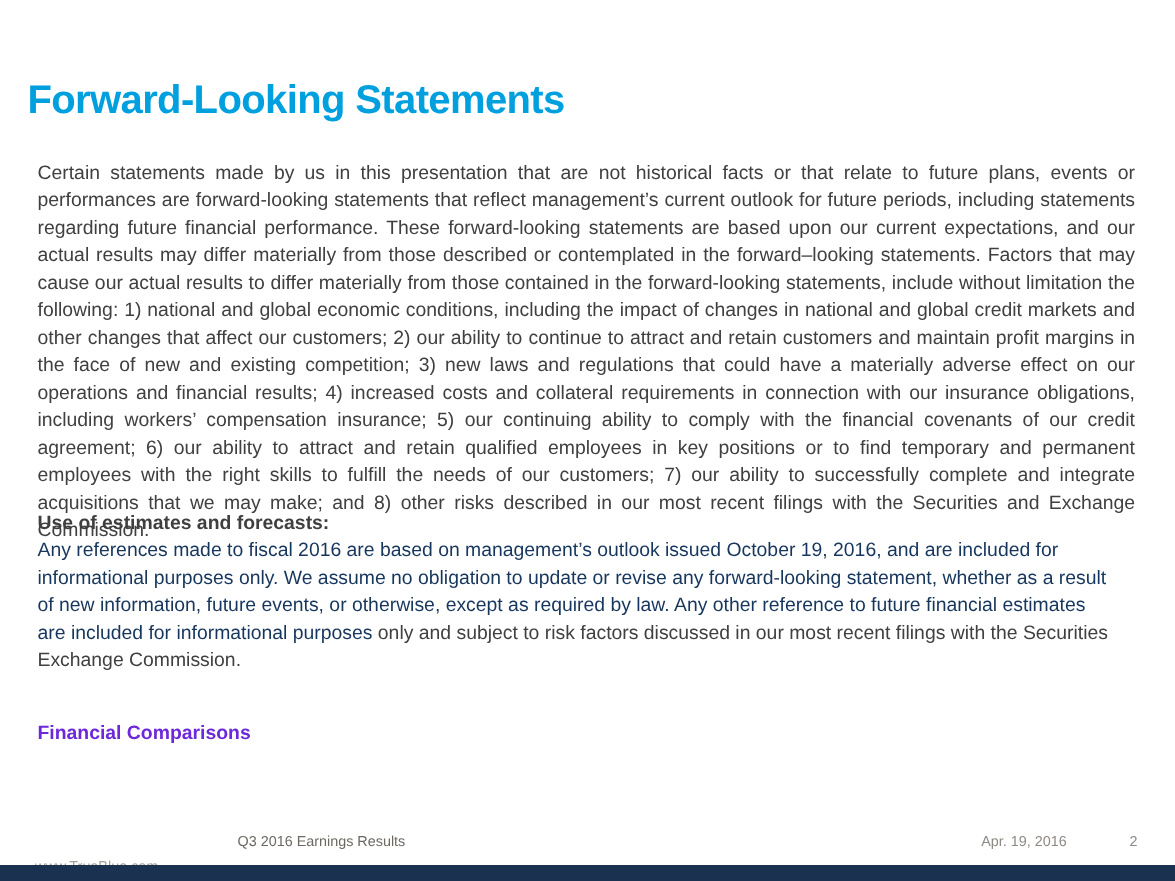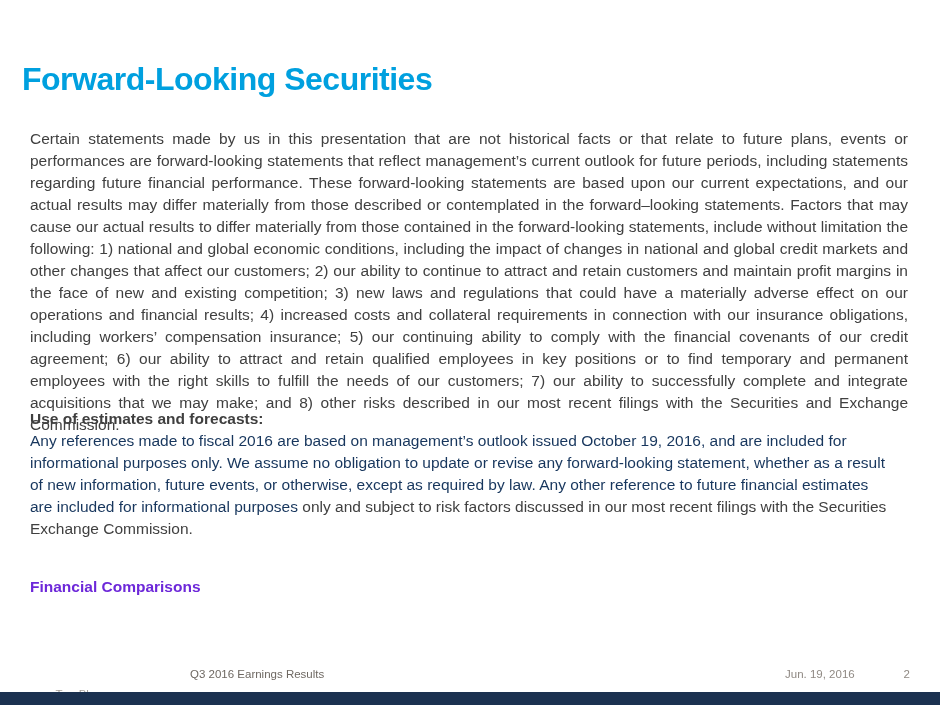--- a/index.html
+++ b/index.html
@@ -60,35 +60,35 @@
     position:absolute; left:0; bottom:0;
     width:940px; height:13px;
     background:#1B3150;
   }
 </style>
 </head>
 <body>
 
 <div class="slide">
 
-  <h1 class="title">Forward-Looking Securities</h1>
+  <h1 class="title">Forward-Looking Statements</h1>
 
   <p class="main-para">Certain statements made by us in this presentation that are not historical facts or that relate to future plans, events or performances are forward-looking statements that reflect management’s current outlook for future periods, including statements regarding future financial performance. These forward-looking statements are based upon our current expectations, and our actual results may differ materially from those described or contemplated in the forward–looking statements. Factors that may cause our actual results to differ materially from those contained in the forward-looking statements, include without limitation the following: 1) national and global economic conditions, including the impact of changes in national and global credit markets and other changes that affect our customers; 2) our ability to continue to attract and retain customers and maintain profit margins in the face of new and existing competition; 3) new laws and regulations that could have a materially adverse effect on our operations and financial results; 4) increased costs and collateral requirements in connection with our insurance obligations, including workers’ compensation insurance; 5) our continuing ability to comply with the financial covenants of our credit agreement; 6) our ability to attract and retain qualified employees in key positions or to find temporary and permanent employees with the right skills to fulfill the needs of our customers; 7) our ability to successfully complete and integrate acquisitions that we may make; and 8) other risks described in our most recent filings with the Securities and Exchange Commission.</p>
 
   <div class="estimates">
     <div class="heading">Use of estimates and forecasts:</div>
     <div class="body"><span>Any references made to fiscal 2016 are based on management’s outlook issued October 19, 2016, and are included for informational purposes only. We assume no obligation to update or revise any forward-looking statement, whether as a result of new information, future events, or otherwise, except as required by law. Any other reference to future financial estimates are included for informational purposes </span><span class="tail">only and subject to risk factors discussed in our most recent filings with the Securities Exchange Commission.</span></div>
   </div>
 
   <div class="comparisons">
     <div class="heading">Financial Comparisons</div>
   </div>
 
   <div class="footer">
     <span class="website">www.TrueBlue.com</span>
     <span class="deck-title">Q3 2016 Earnings Results</span>
-    <span class="date">Jun. 19, 2016</span>
+    <span class="date">Apr. 19, 2016</span>
     <span class="page-num">2</span>
   </div>
 
   <div class="bottom-bar"></div>
 
 </div>
 
 </body></html>

